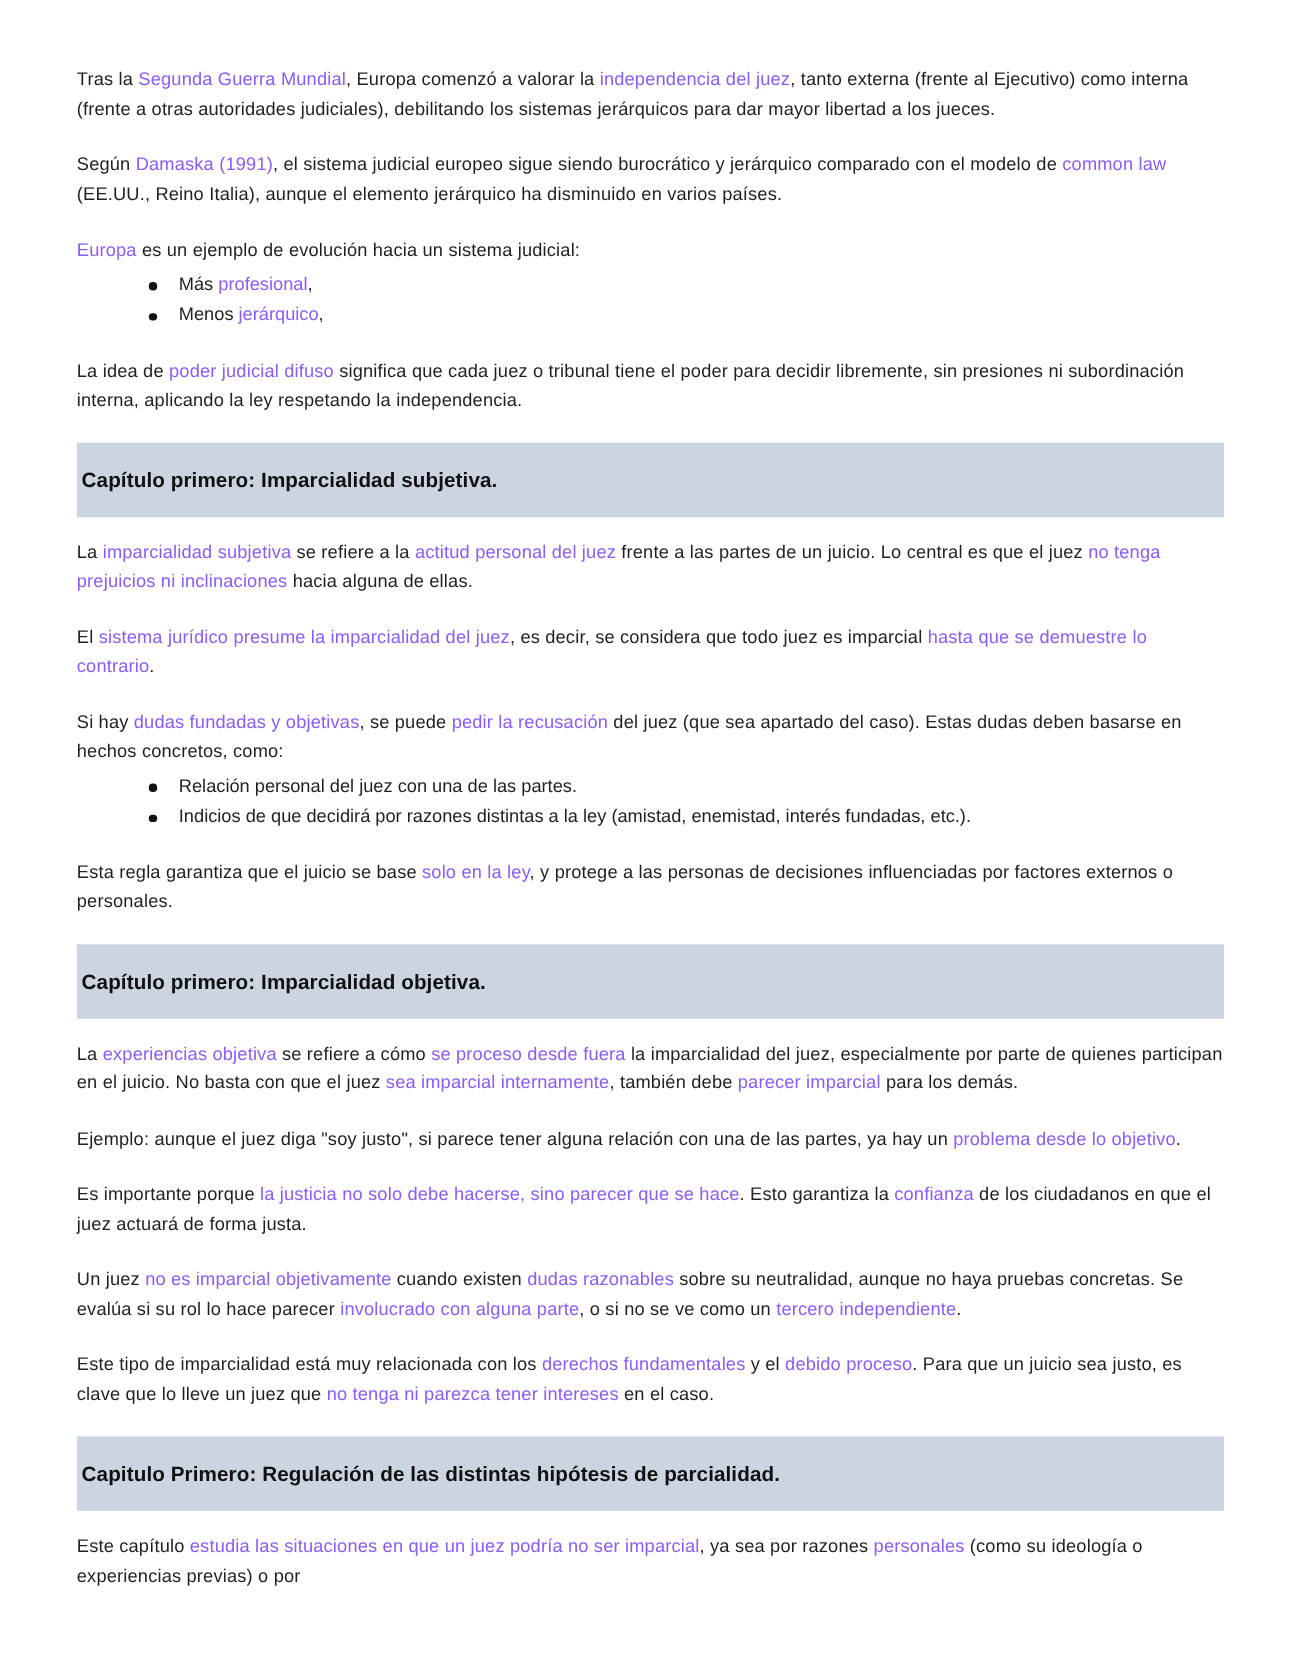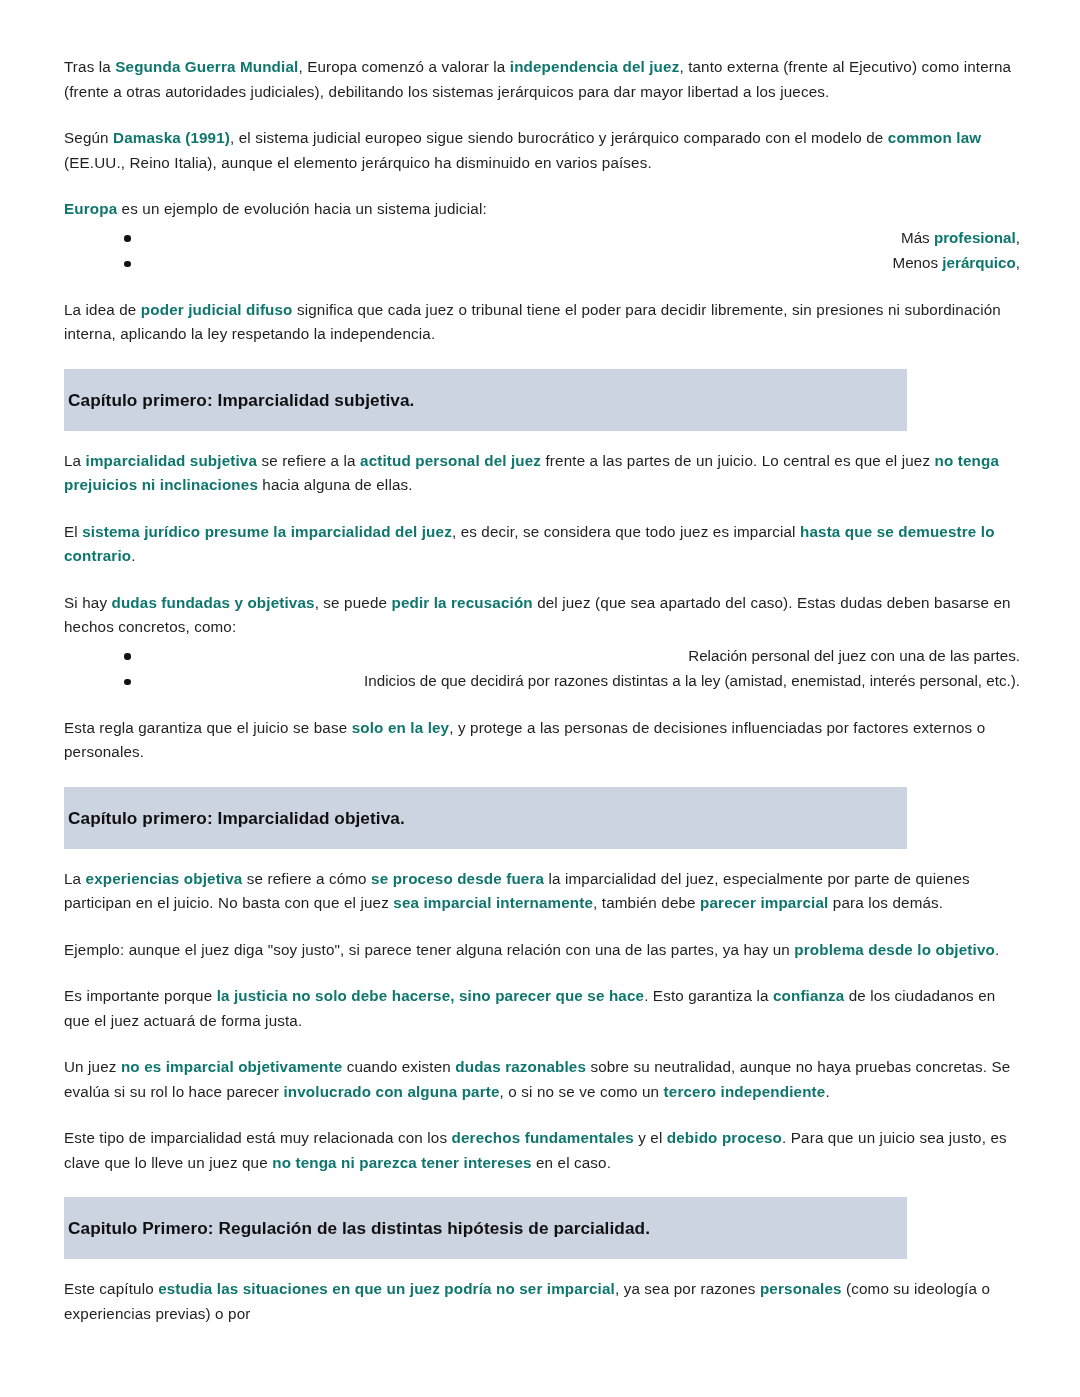--- a/index.html
+++ b/index.html
@@ -31,51 +31,50 @@
   p.para {
     margin: 0 0 22px 0;
     font-size: 15.2px;
     line-height: 24.5px;
     color: #1f1f1f;
     text-align: left;
     letter-spacing: 0.01em;
   }
   p.para.tight { margin-bottom: 4px; }
 
-  b, strong { font-weight: bold; color: #0f766e; }
+  b, strong { font-weight: normal; color: #8b5cf6; }
 
   
   ul.bullets {
     margin: 0 0 22px 0;
     padding: 0 0 0 60px;
     list-style: none;
   }
   ul.bullets li {
     position: relative;
     font-size: 15.2px;
     line-height: 24.5px;
     color: #1f1f1f;
     padding-left: 25px;
     margin: 0 0 1px 0;
-    text-align: right;
   }
   ul.bullets li::before {
     content: "";
     position: absolute;
     left: 0;
     top: 9.5px;
     width: 6.5px;
     height: 6.5px;
     border-radius: 50%;
     background: #111111;
   }
 
   
   .banner {
-    width: 843px;
+    width: 956px;
     box-sizing: border-box;
     background: #ccd4e2;
     margin: 6px 0 18px 0;
     padding: 20px 0 20px 4px;
   }
   .banner .banner-title {
     font-size: 17.2px;
     font-weight: bold;
     color: #101010;
     line-height: 22px;
@@ -108,21 +107,21 @@
 
     <p class="para"><span>La </span><b>imparcialidad subjetiva</b><span> se refiere a la </span><b>actitud personal del juez</b><span> frente a las partes de un juicio. Lo central es que el juez </span><b>no tenga prejuicios ni inclinaciones</b><span> hacia alguna de ellas.</span></p>
 
 
     <p class="para"><span>El </span><b>sistema jurídico presume la imparcialidad del juez</b><span>, es decir, se considera que todo juez es imparcial </span><b>hasta que se demuestre lo contrario</b><span>.</span></p>
 
     <p class="para tight"><span>Si hay </span><b>dudas fundadas y objetivas</b><span>, se puede </span><b>pedir la recusación</b><span> del juez (que sea apartado del caso). Estas dudas deben basarse en hechos concretos, como:</span></p>
 
     <ul class="bullets">
       <li><span>Relación personal del juez con una de las partes.</span></li>
-      <li><span>Indicios de que decidirá por razones distintas a la ley (amistad, enemistad, interés personal, etc.).</span></li>
+      <li><span>Indicios de que decidirá por razones distintas a la ley (amistad, enemistad, interés fundadas, etc.).</span></li>
     </ul>
 
     <p class="para"><span>Esta regla garantiza que el juicio se base </span><b>solo en la ley</b><span>, y protege a las personas de decisiones influenciadas por factores externos o personales.</span></p>
 
     <div class="banner">
       <div class="banner-title">Capítulo primero: Imparcialidad objetiva.</div>
     </div>
 
     <p class="para"><span>La </span><b>experiencias objetiva</b><span> se refiere a cómo </span><b>se proceso desde fuera</b><span> la imparcialidad del juez, especialmente por parte de quienes participan en el juicio. No basta con que el juez </span><b>sea imparcial internamente</b><span>, también debe </span><b>parecer imparcial</b><span> para los demás.</span></p>
 

